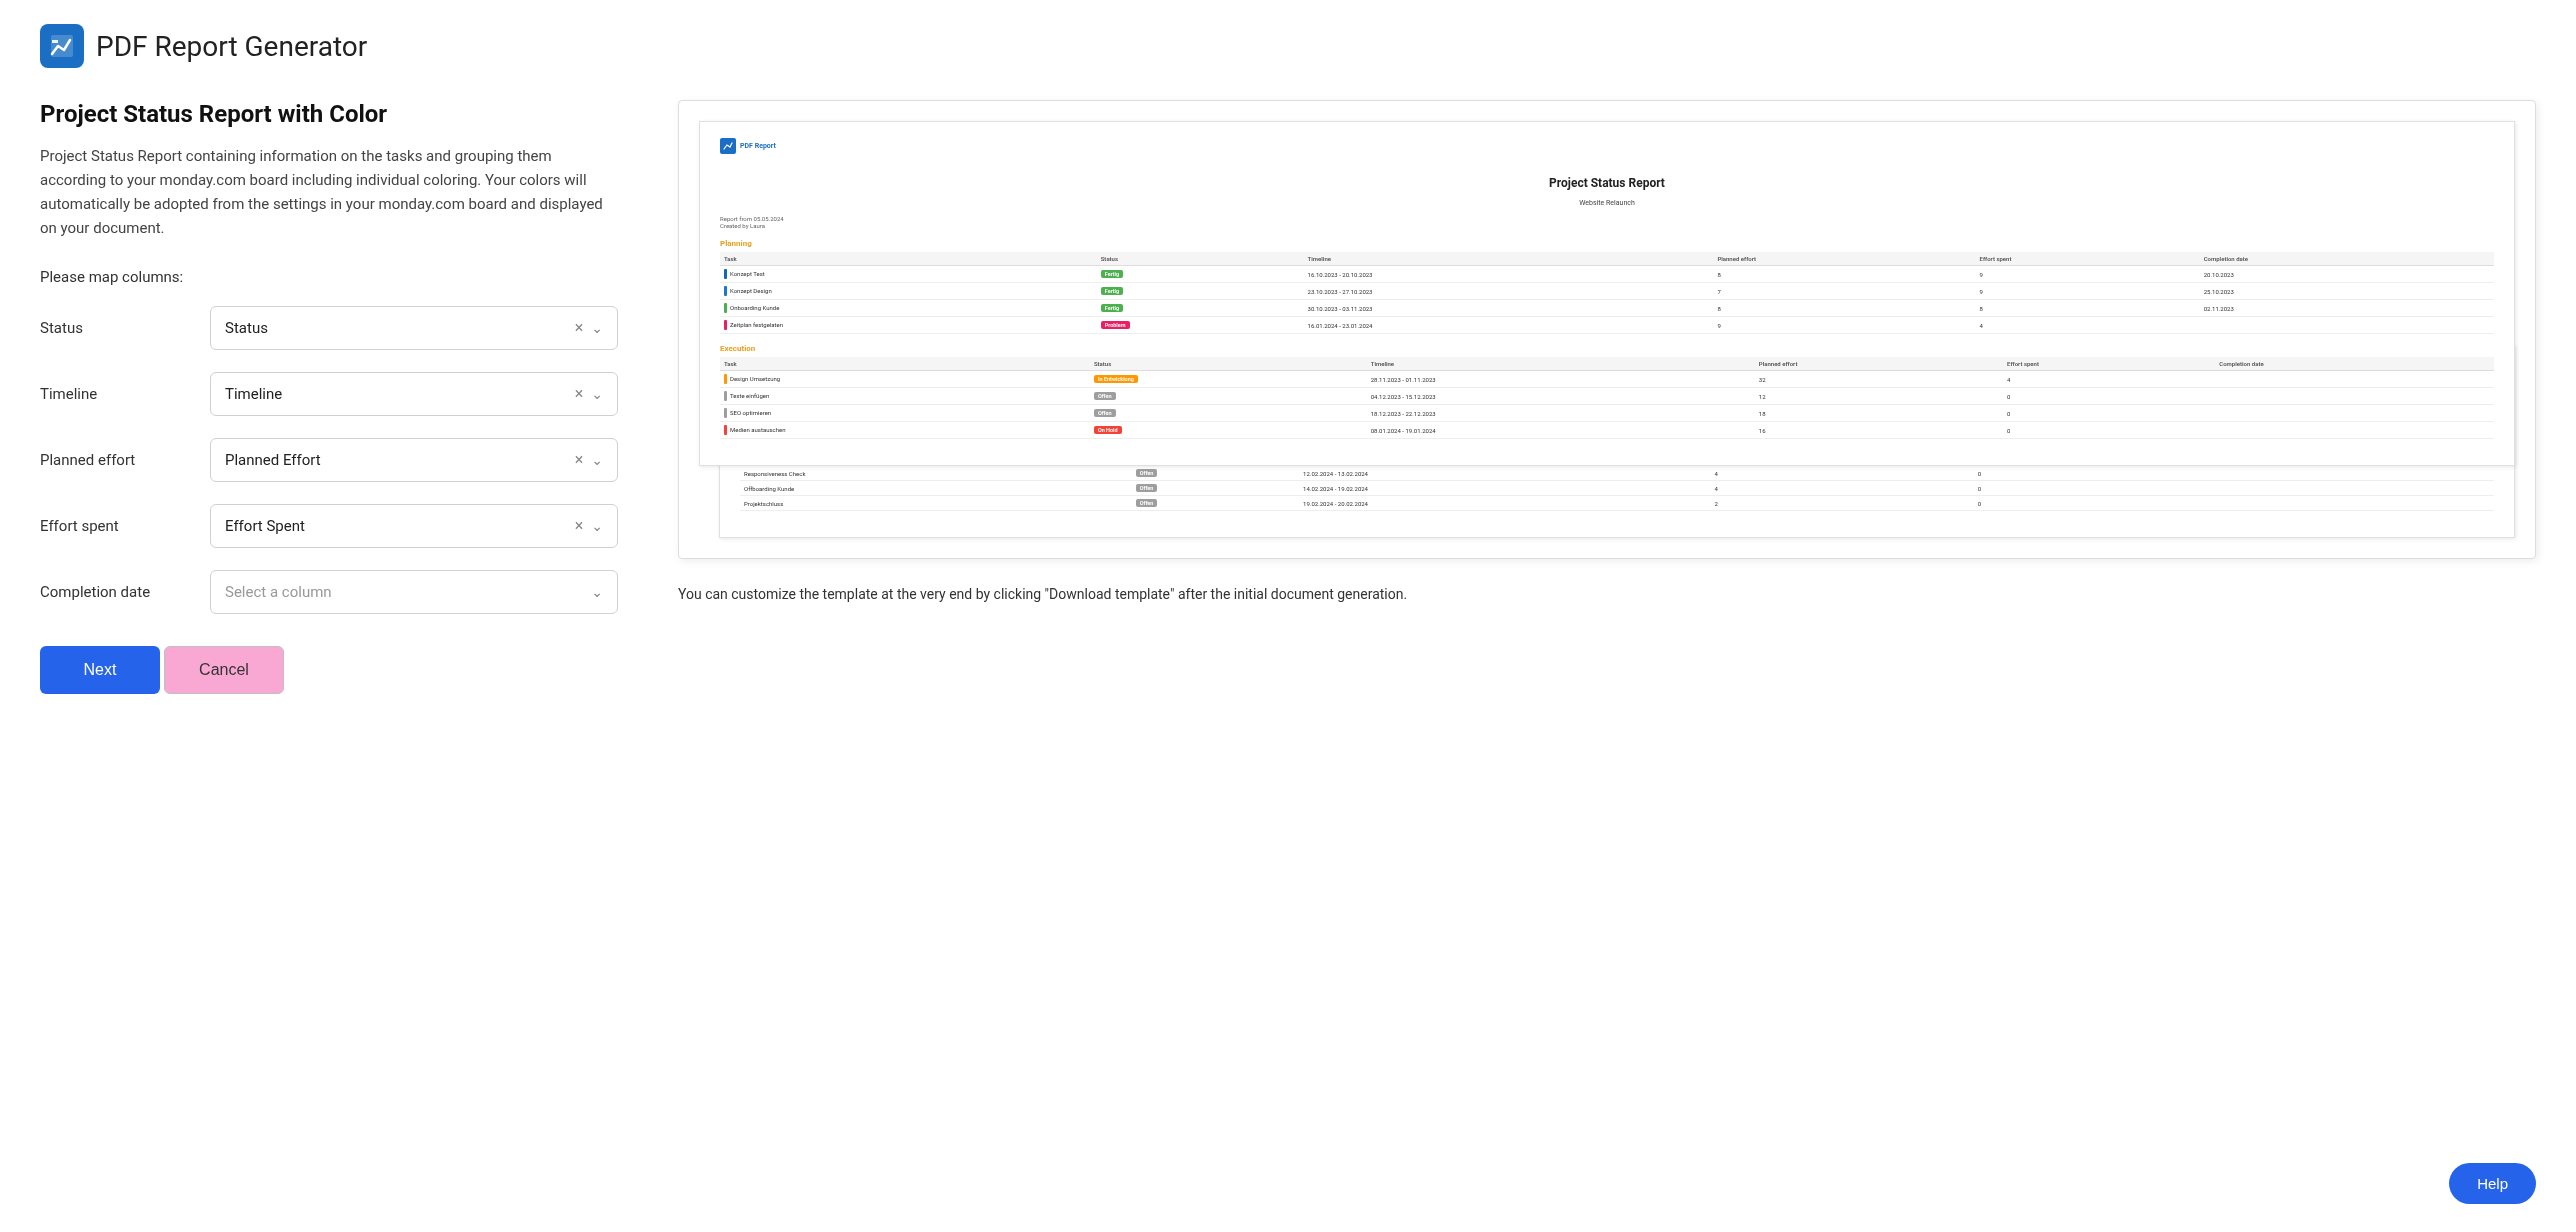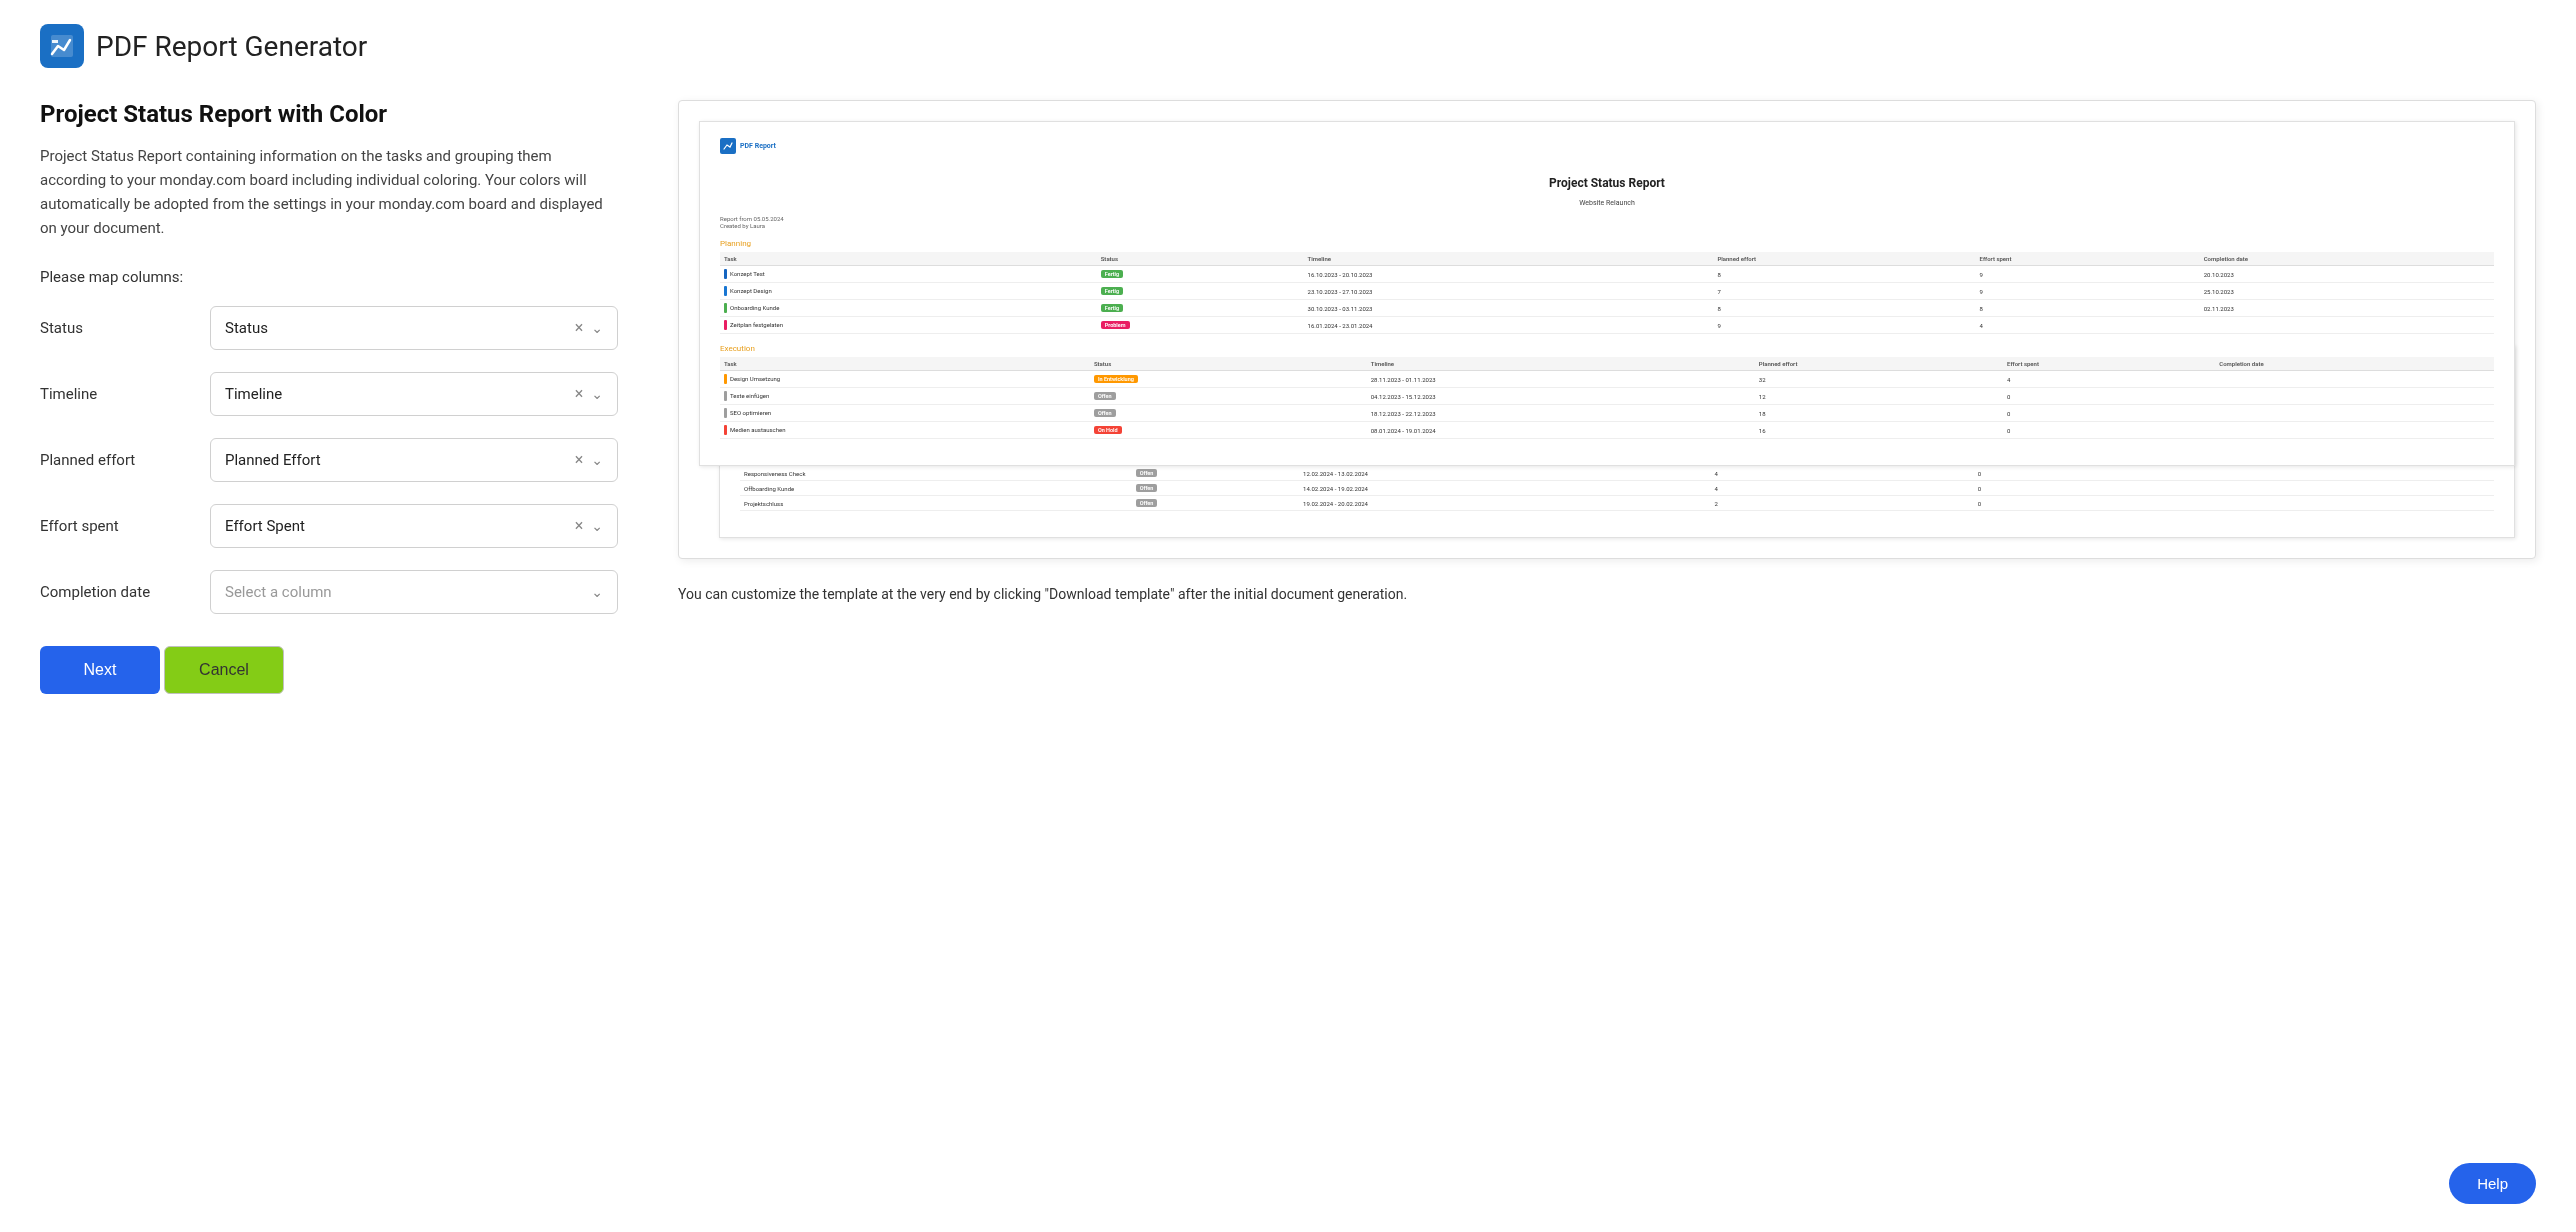--- a/index.html
+++ b/index.html
@@ -148,21 +148,21 @@
       border: none;
       border-radius: 6px;
       padding: 14px 36px;
       font-size: 16px;
       font-weight: 500;
       cursor: pointer;
       min-width: 120px;
     }
 
     .btn-cancel {
-      background: #84cc16;
+      background: #f9a8d4;
       color: #333;
       border: 1.5px solid #c0c0c0;
       border-radius: 6px;
       padding: 14px 32px;
       font-size: 16px;
       cursor: pointer;
       min-width: 120px;
     }
 
     
@@ -241,21 +241,21 @@
     }
 
     .doc-meta {
       font-size: 6px;
       color: #666;
       margin-bottom: 10px;
     }
 
     .doc-section-title {
       font-size: 8px;
-      font-weight: 400;
+      font-weight: 700;
       margin-bottom: 4px;
     }
 
     .doc-section-title.planning { color: #e8a020; }
     .doc-section-title.execution { color: #e8a020; }
     .doc-section-title.launch { color: #e8a020; }
 
     .doc-table {
       width: 100%;
       border-collapse: collapse;

